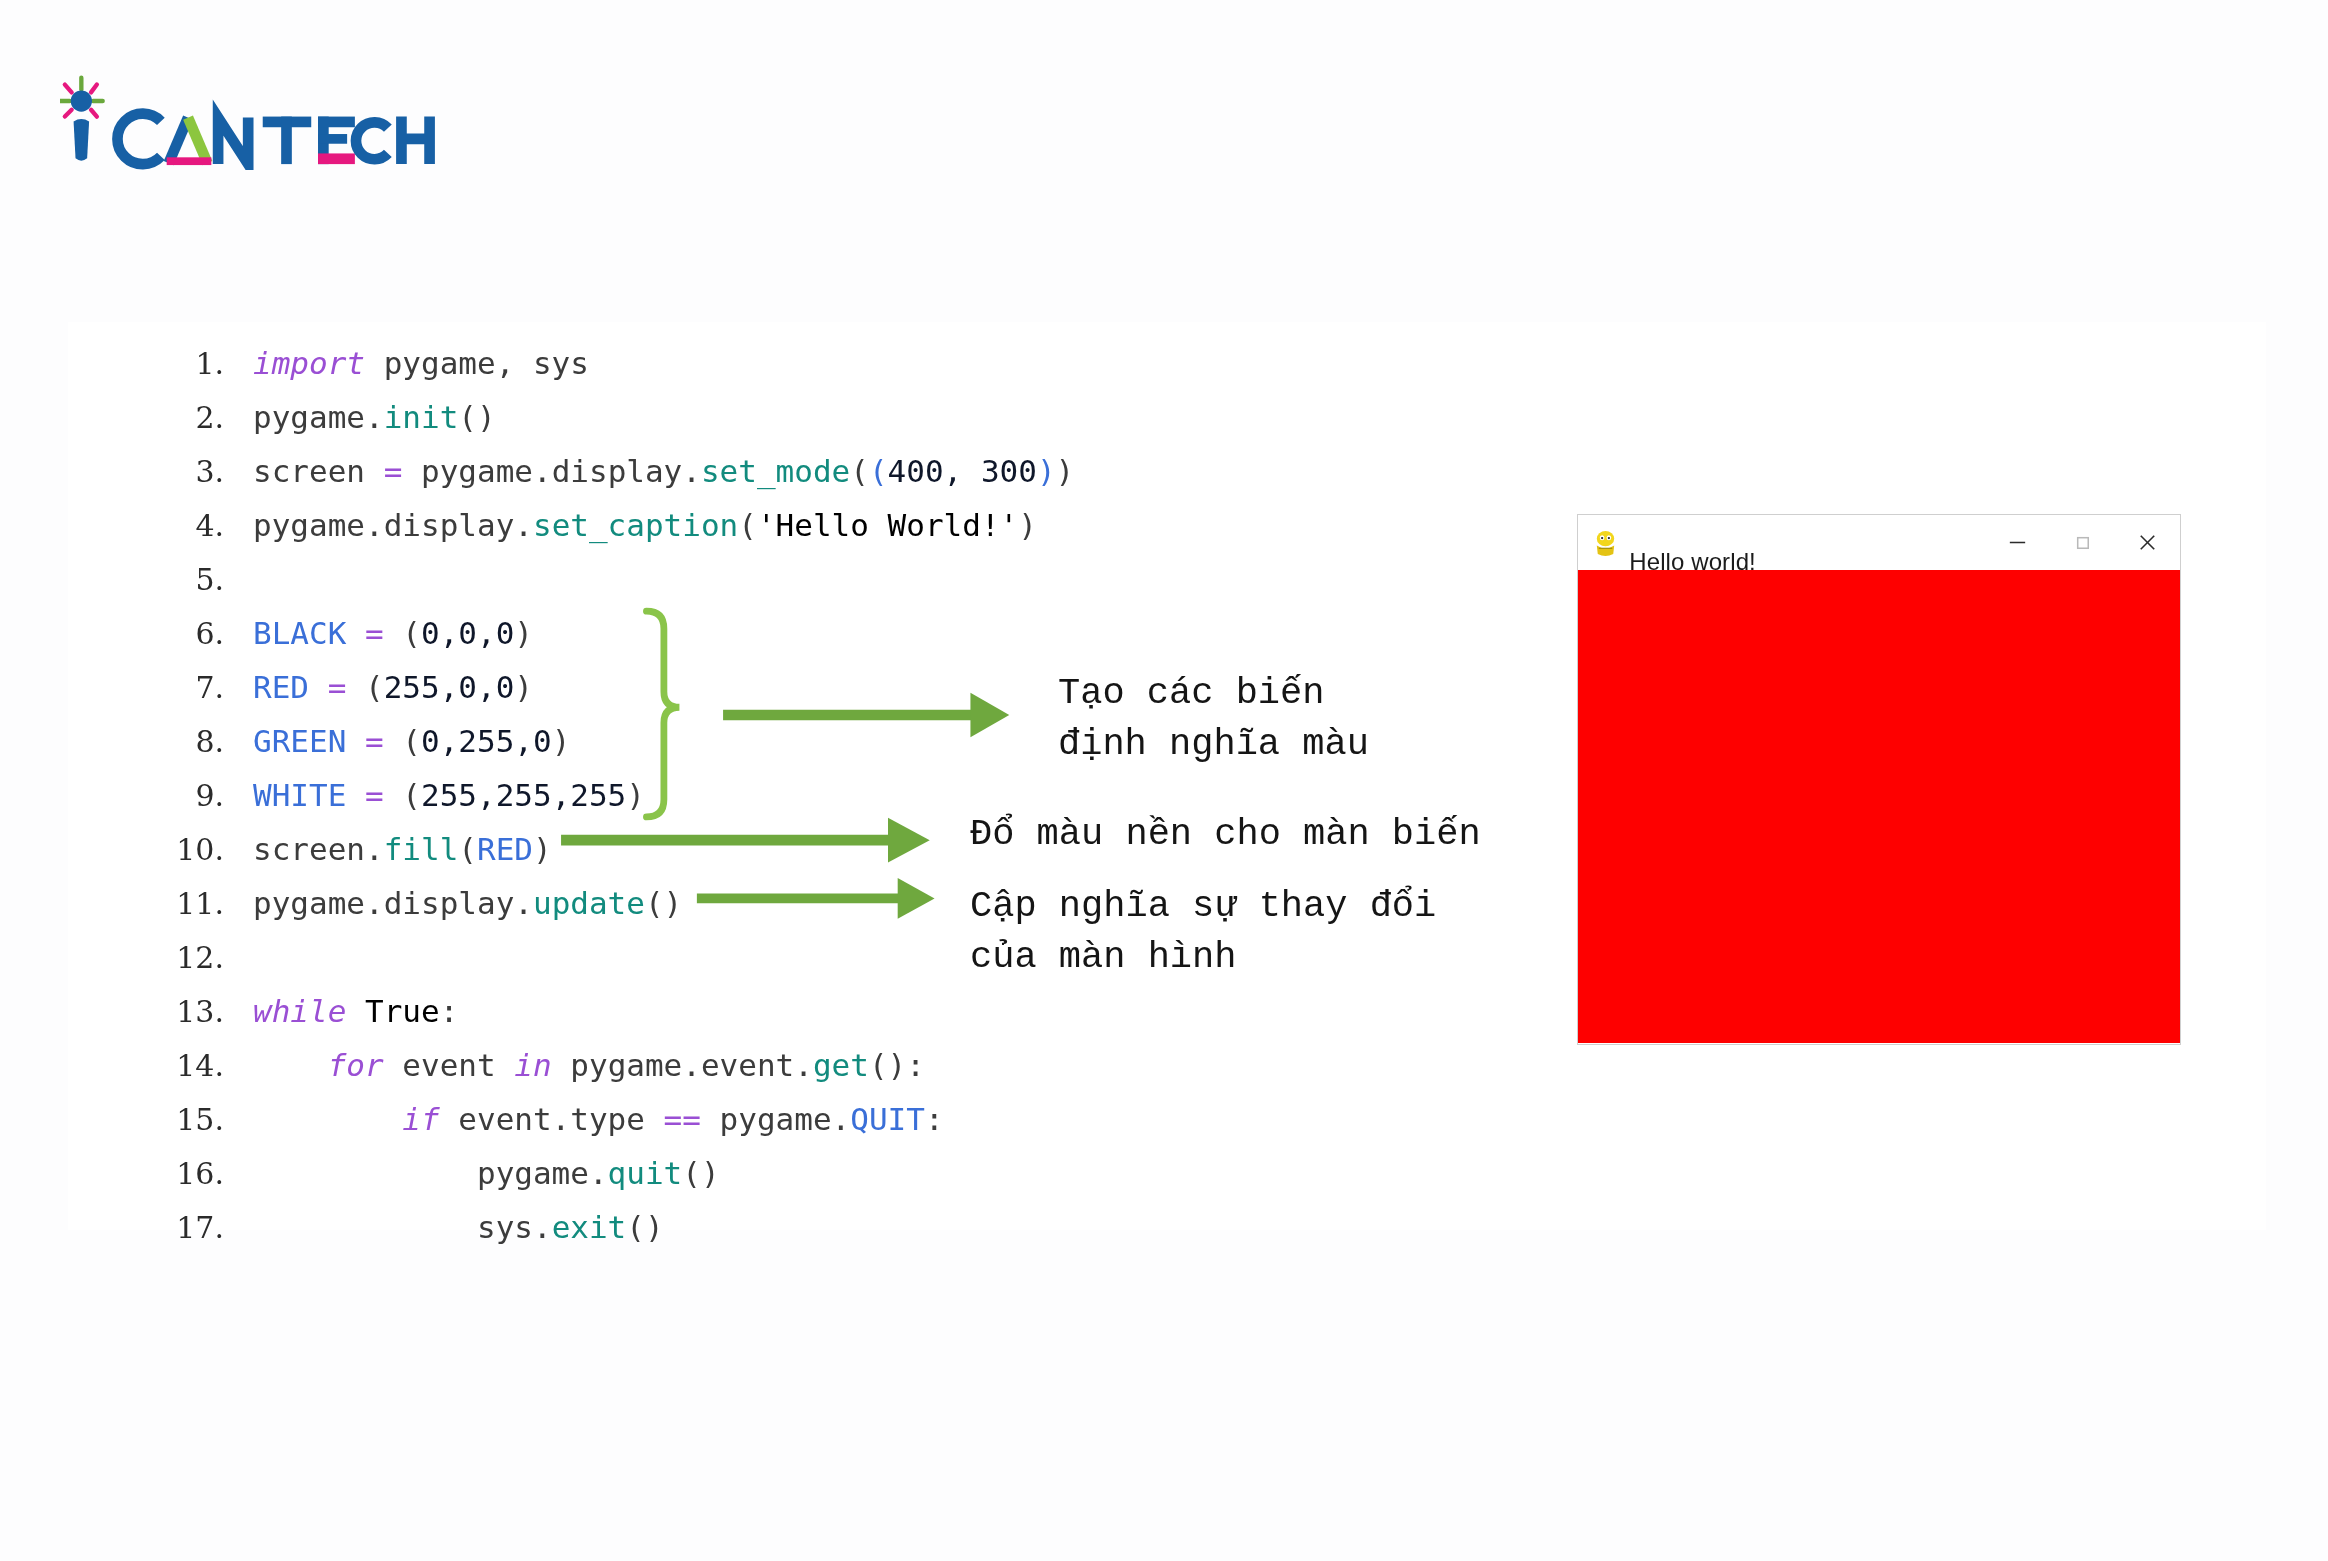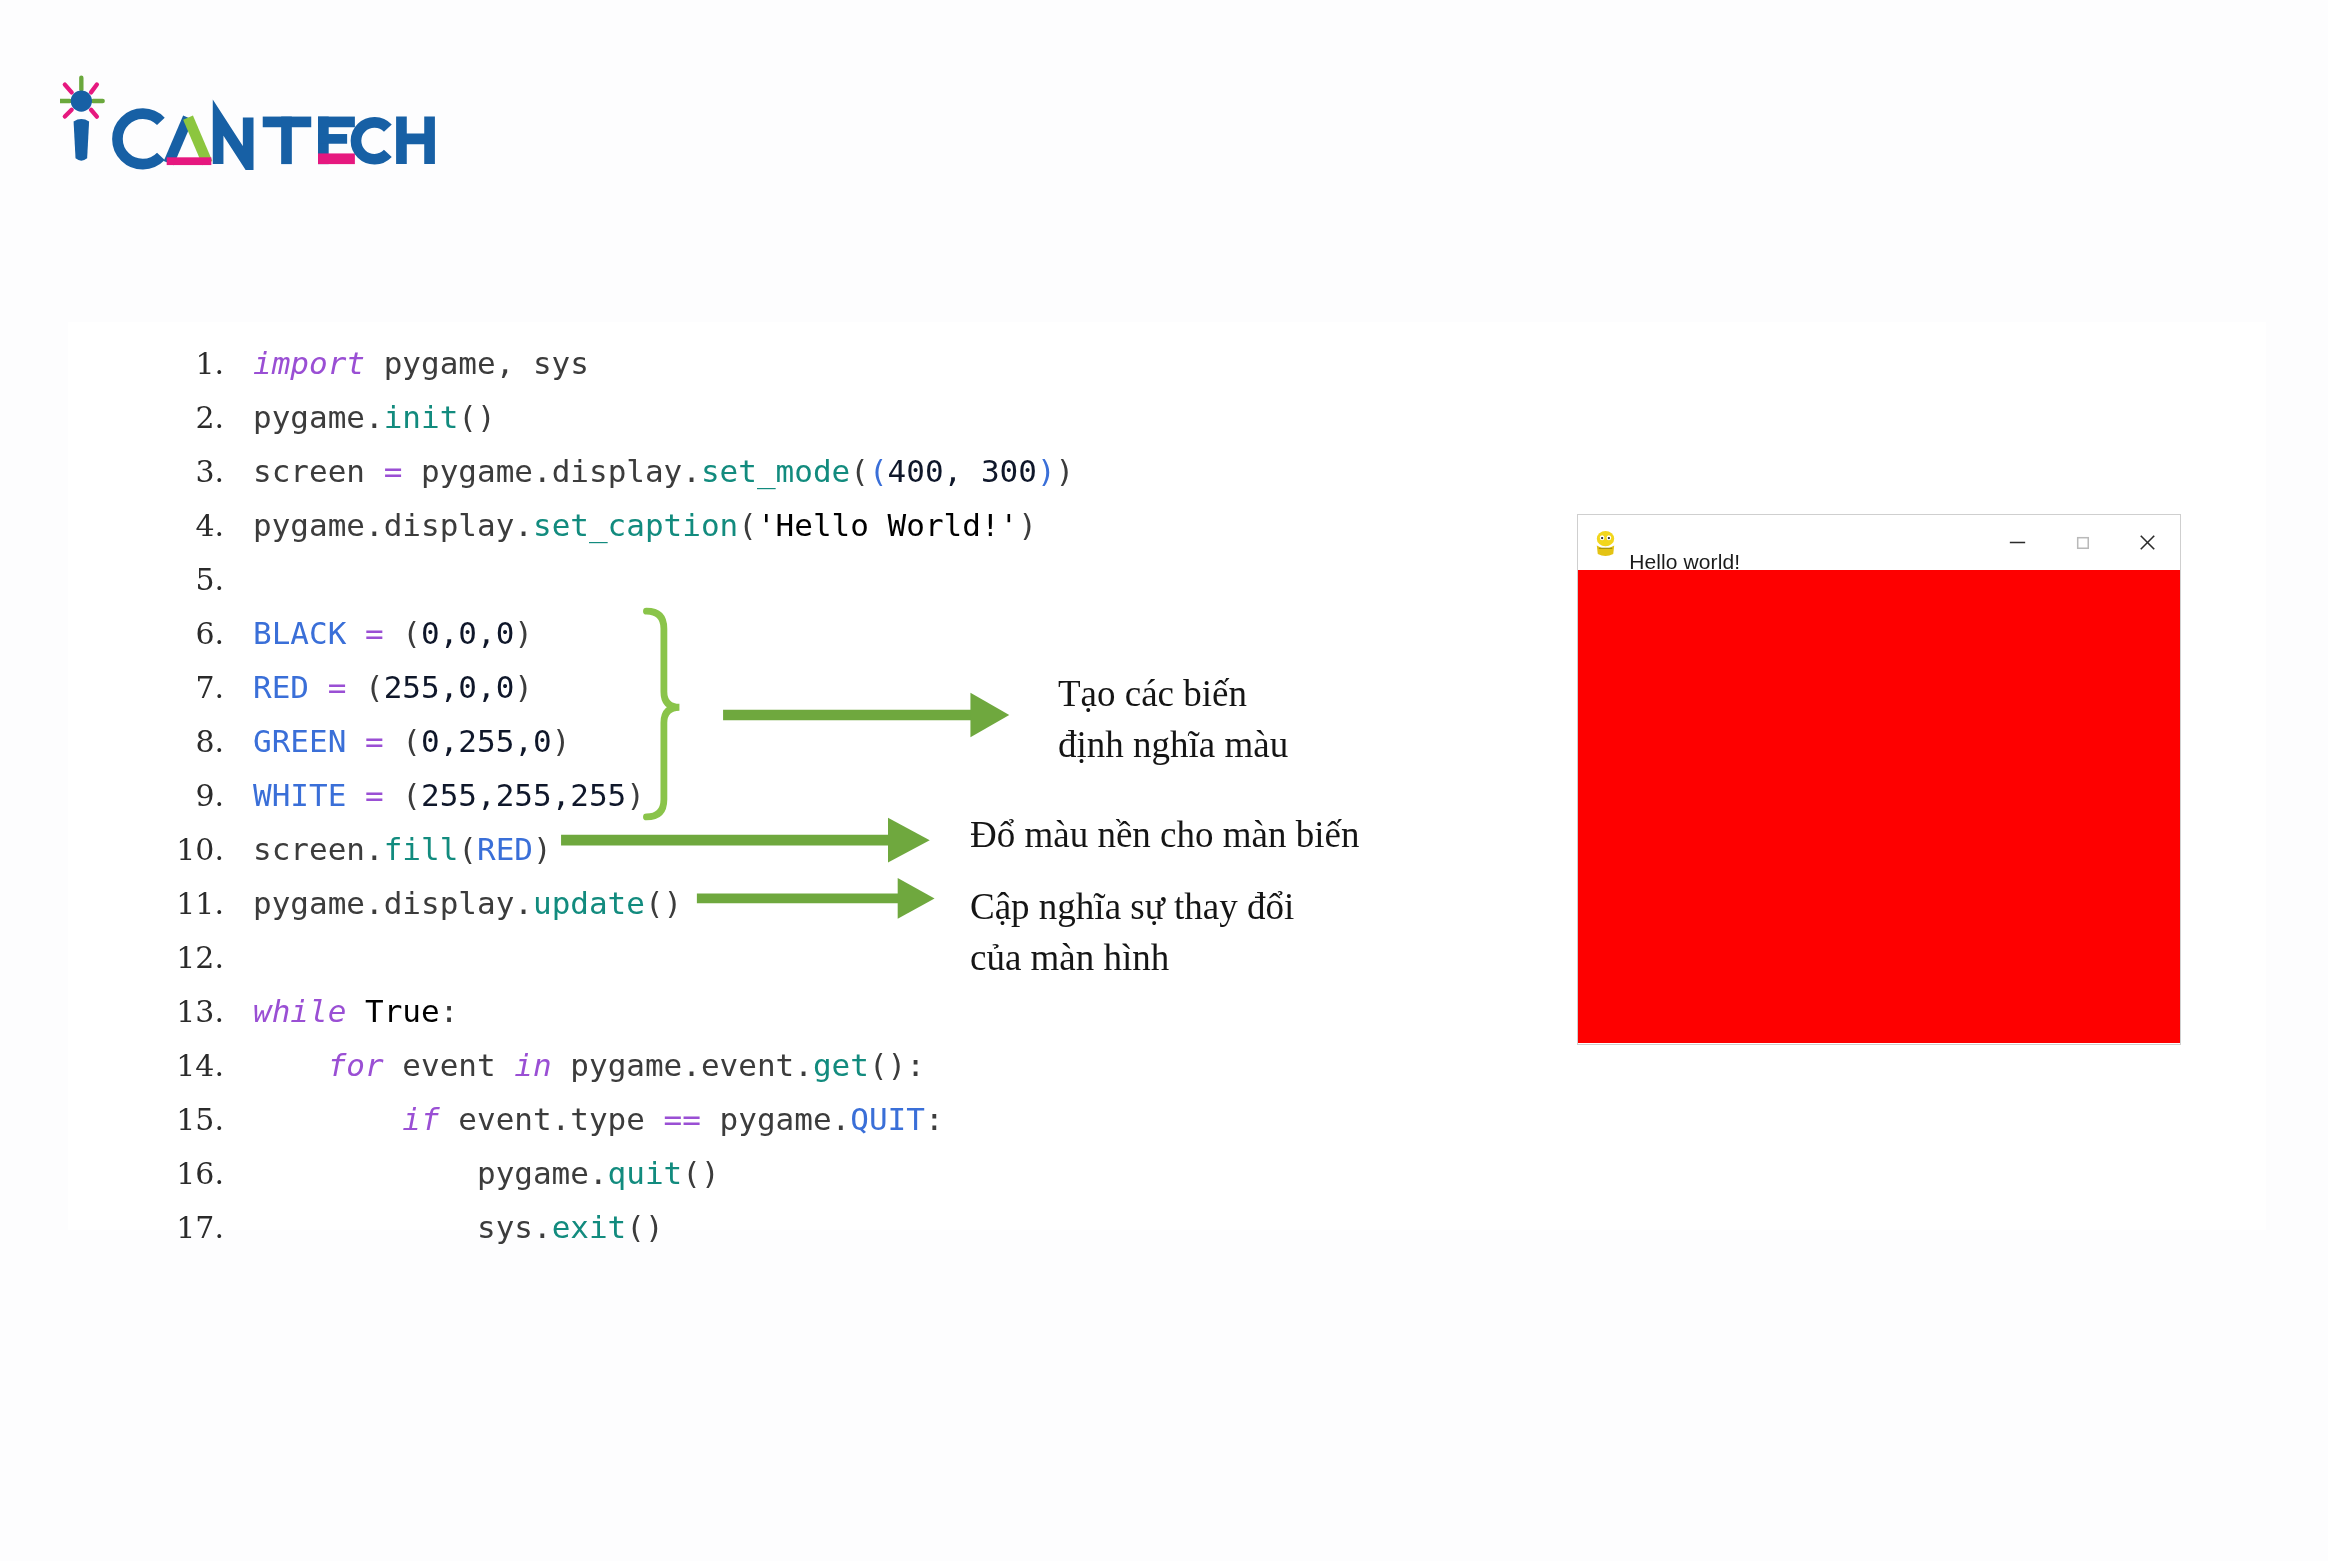--- a/index.html
+++ b/index.html
@@ -42,21 +42,21 @@
   .str{color:#000000;}
   .cst{color:#3a6fd8;}
   .op{color:#9a4fd4;}
   .pl{color:#3c3c3c;}
 
   
   #annot-svg{position:absolute;left:0;top:0;width:2329px;height:1561px;pointer-events:none;}
 
   .annot-text{
     position:absolute;
-    font-family:Liberation Serif, serif;
+    font-family:Liberation Mono, monospace;
     font-size:37px;
     color:#151515;
     line-height:51px;
     white-space:pre-line;
   }
   #annot1{left:1058px;top:668px;}
   #annot2{left:970px;top:809px;}
   #annot3{left:970px;top:881px;}
 
   
@@ -69,21 +69,21 @@
   #pg-titlebar{
     position:relative;height:55px;background:#ffffff;
     display:flex;align-items:center;
   }
   #pg-icon{
     width:29px;height:29px;margin-left:12.6px;margin-right:9.7px;flex:none;
     position:relative;
   }
   #pg-title{
     font-family:"Liberation Sans",sans-serif;
-    font-size:21px;color:#1b1b1b;letter-spacing:0.1px;margin-top:39px;
+    font-size:24px;color:#1b1b1b;letter-spacing:0.1px;margin-top:39px;
   }
   #pg-controls{margin-left:auto;display:flex;height:100%;}
   .pg-btn{
     width:65px;height:100%;display:flex;align-items:center;justify-content:center;
     color:#2b2b2b;
   }
   #pg-canvas{
     position:absolute;left:0;top:55px;width:602px;height:473px;
     background:#fe0000;
   }

